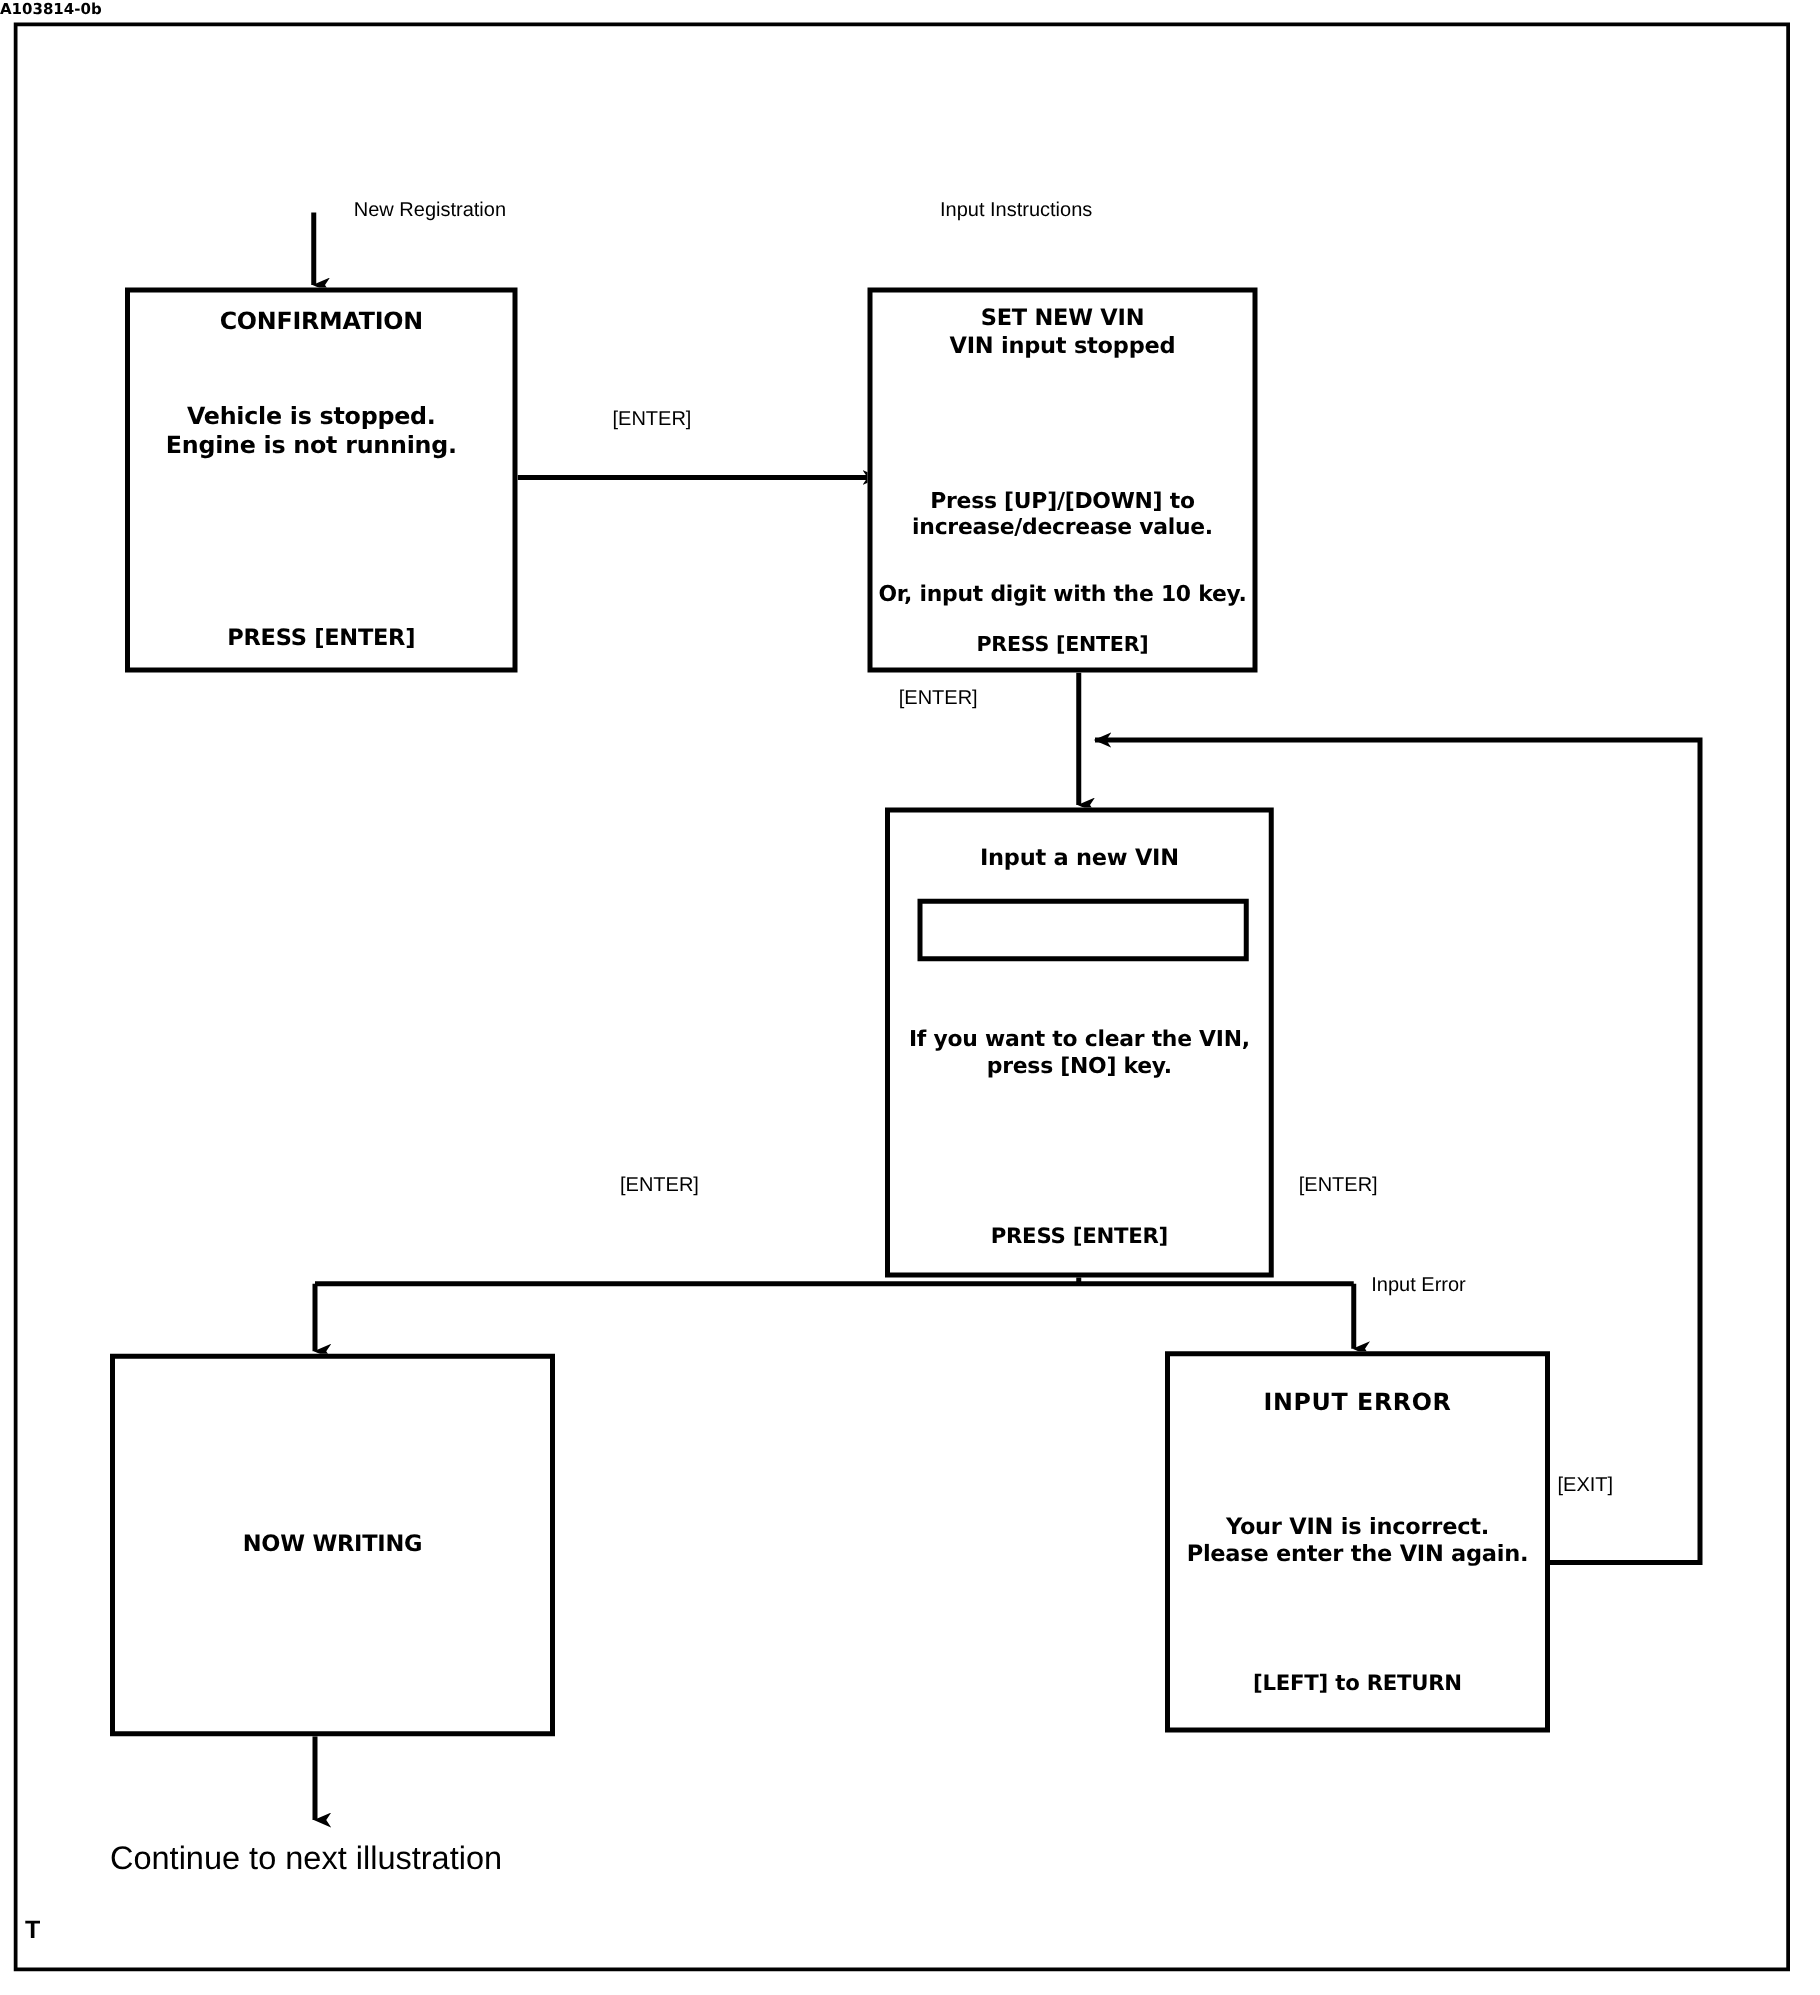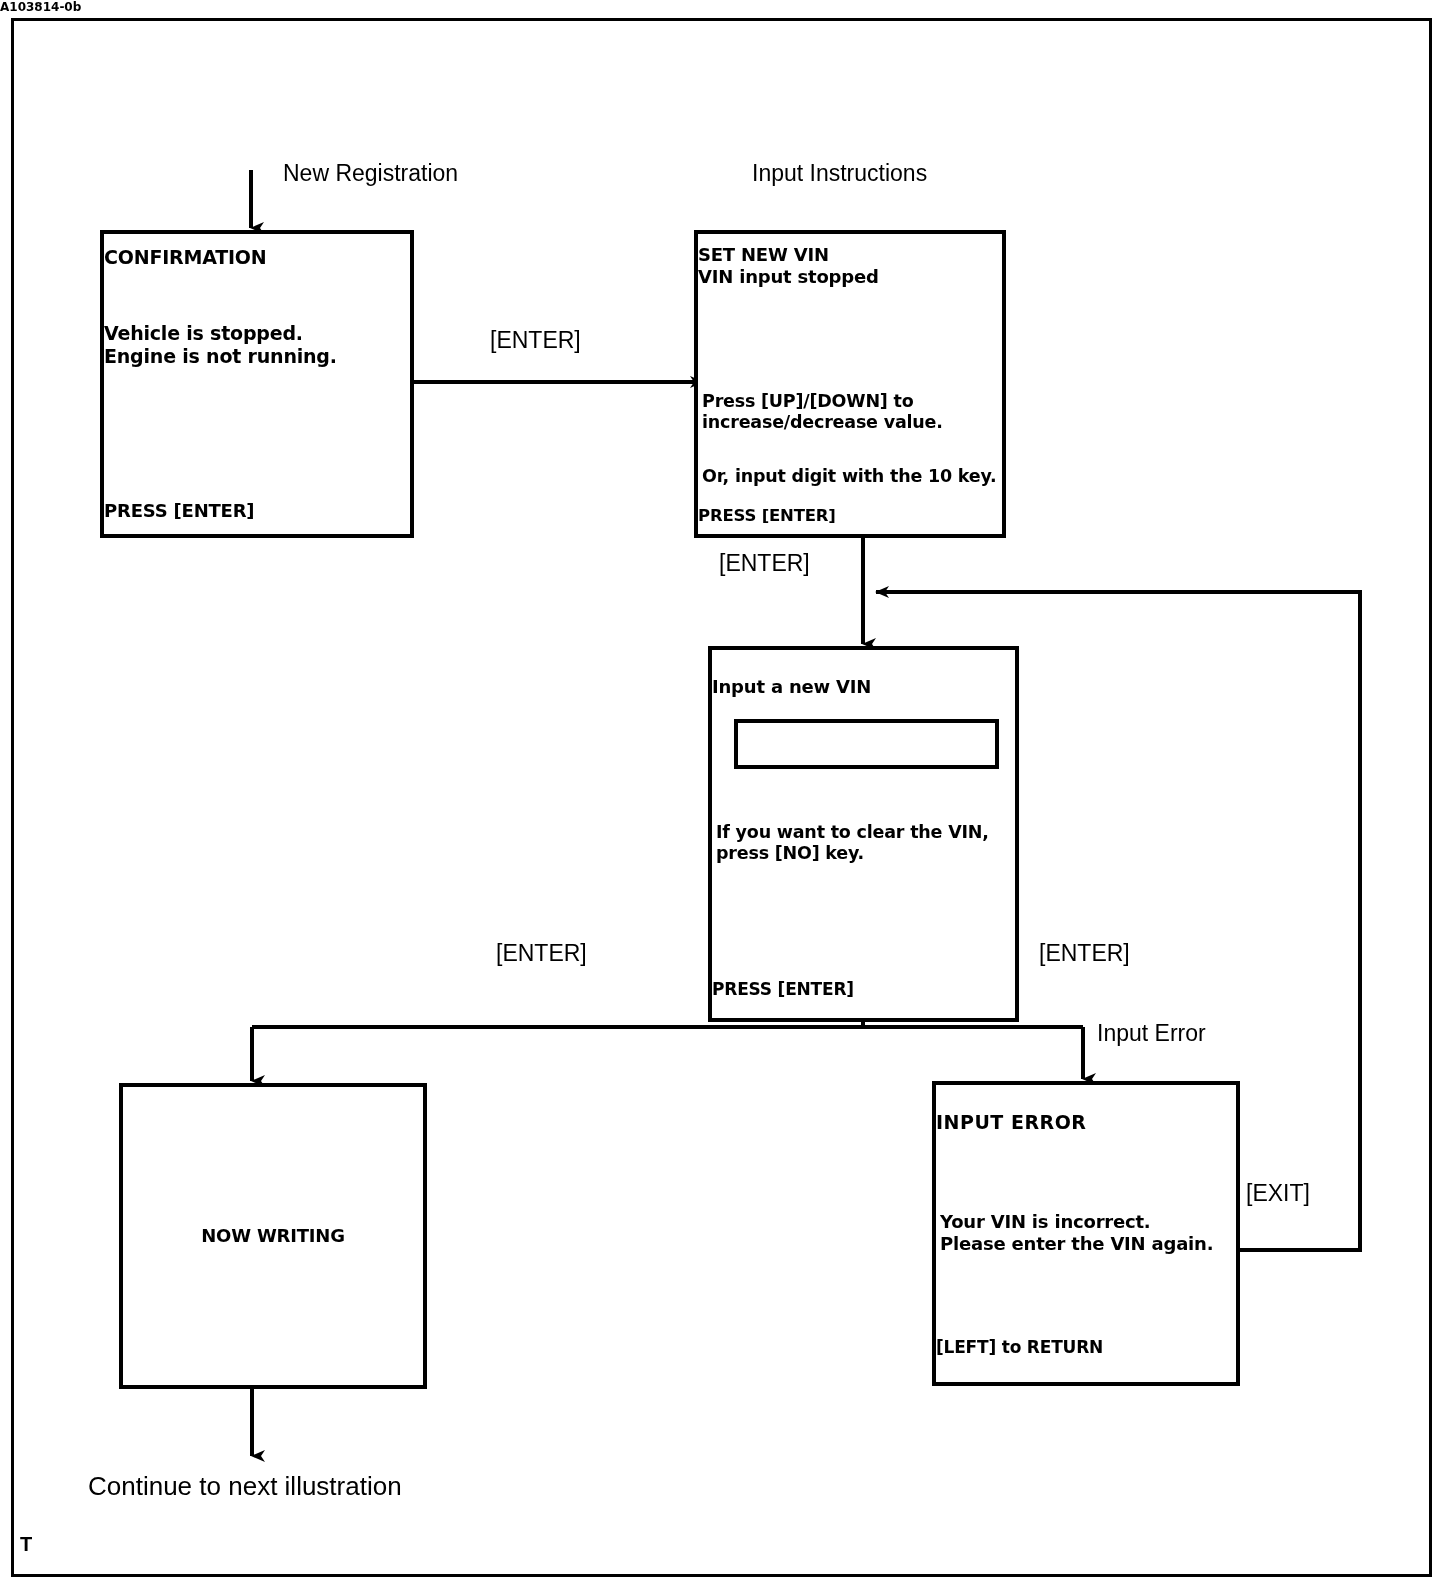--- a/index.html
+++ b/index.html
@@ -26,27 +26,28 @@
   .node{
     position:absolute;
     border:4px solid #000;
     background:#fff;
     box-sizing:border-box;
   }
   .lcdtext{
     font-family:"DejaVu Sans",sans-serif;
     font-weight:bold;
     color:#000;
+    text-align:center;
     line-height:1.22;
     letter-spacing:-0.2px;
   }
   .lbl{
     position:absolute;
     font-family:"Liberation Sans",sans-serif;
-    font-size:23px;
+    font-size:16px;
     color:#000;
     white-space:nowrap;
   }
 
   
   #node-confirmation{left:100px; top:230px; width:314px; height:308px;}
   #node-confirmation .title{position:absolute; top:12px; left:0; right:0; font-size:19px;}
   #node-confirmation .body{position:absolute; top:88px; left:0; right:16px; font-size:19px;}
   #node-confirmation .foot{position:absolute; bottom:12px; left:0; right:0; font-size:18px;}
 
@@ -62,21 +63,21 @@
   #node-inputvin{left:708px; top:646px; width:311px; height:376px;}
   #node-inputvin .title{position:absolute; top:26px; left:0; right:0; font-size:18px;}
   #node-inputvin .vinfield{
     position:absolute; top:69px; left:22px; width:265px; height:50px;
     border:4px solid #000; background:#fff; box-sizing:border-box;
   }
   #node-inputvin .body{position:absolute; top:172px; left:4px; right:4px; font-size:17.5px;}
   #node-inputvin .foot{position:absolute; bottom:18px; left:0; right:0; font-size:17px;}
 
   
-  #node-nowwriting{left:119px; top:1083px; width:308px; height:306px;}
+  #node-nowwriting{left:88px; top:1083px; width:356px; height:306px;}
   #node-nowwriting .center{
     position:absolute; top:0; left:0; right:0; bottom:0;
     display:flex; align-items:center; justify-content:center; font-size:18px;
   }
 
   
   #node-inputerror{left:932px; top:1081px; width:308px; height:305px;}
   #node-inputerror .title{position:absolute; top:26px; left:0; right:0; font-size:19px; letter-spacing:0.5px;}
   #node-inputerror .body{position:absolute; top:126px; left:4px; right:4px; font-size:18px;}
   #node-inputerror .foot{position:absolute; bottom:24px; left:0; right:0; font-size:17px;}

